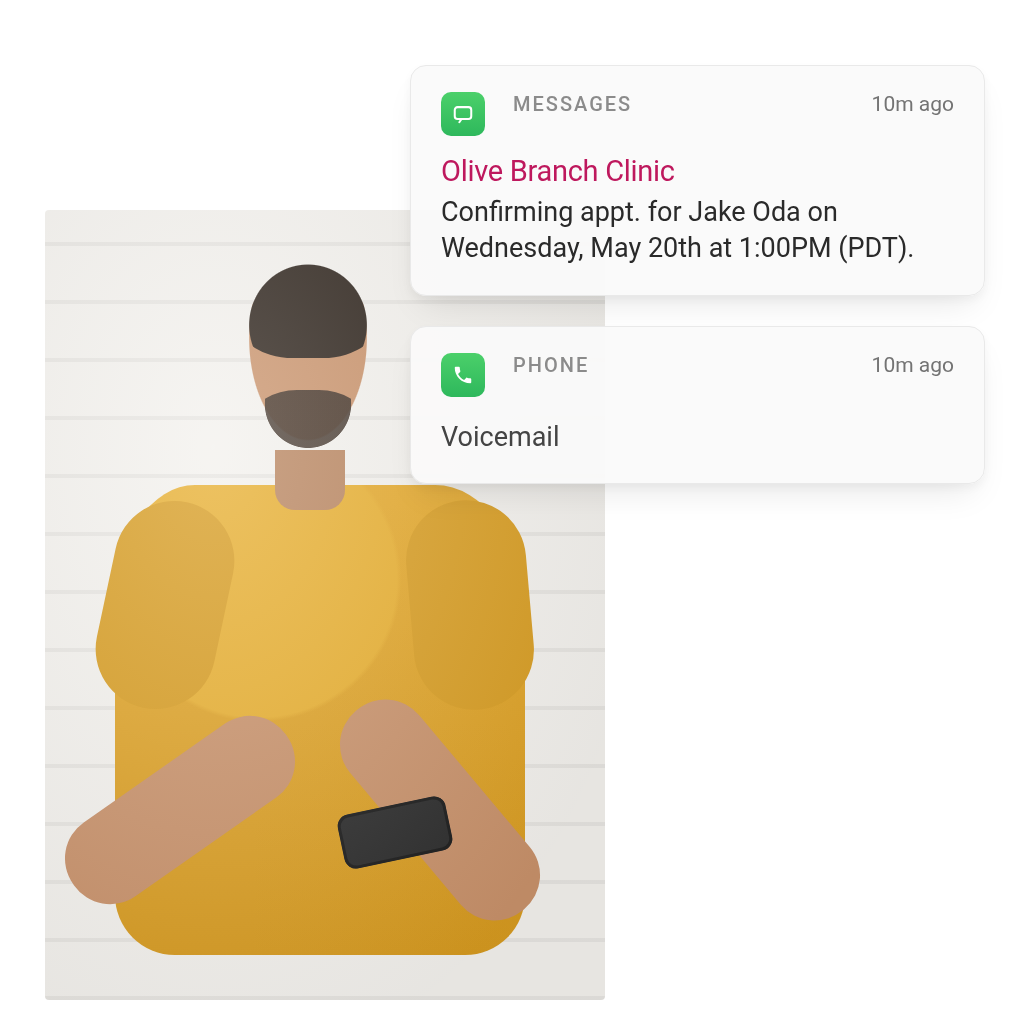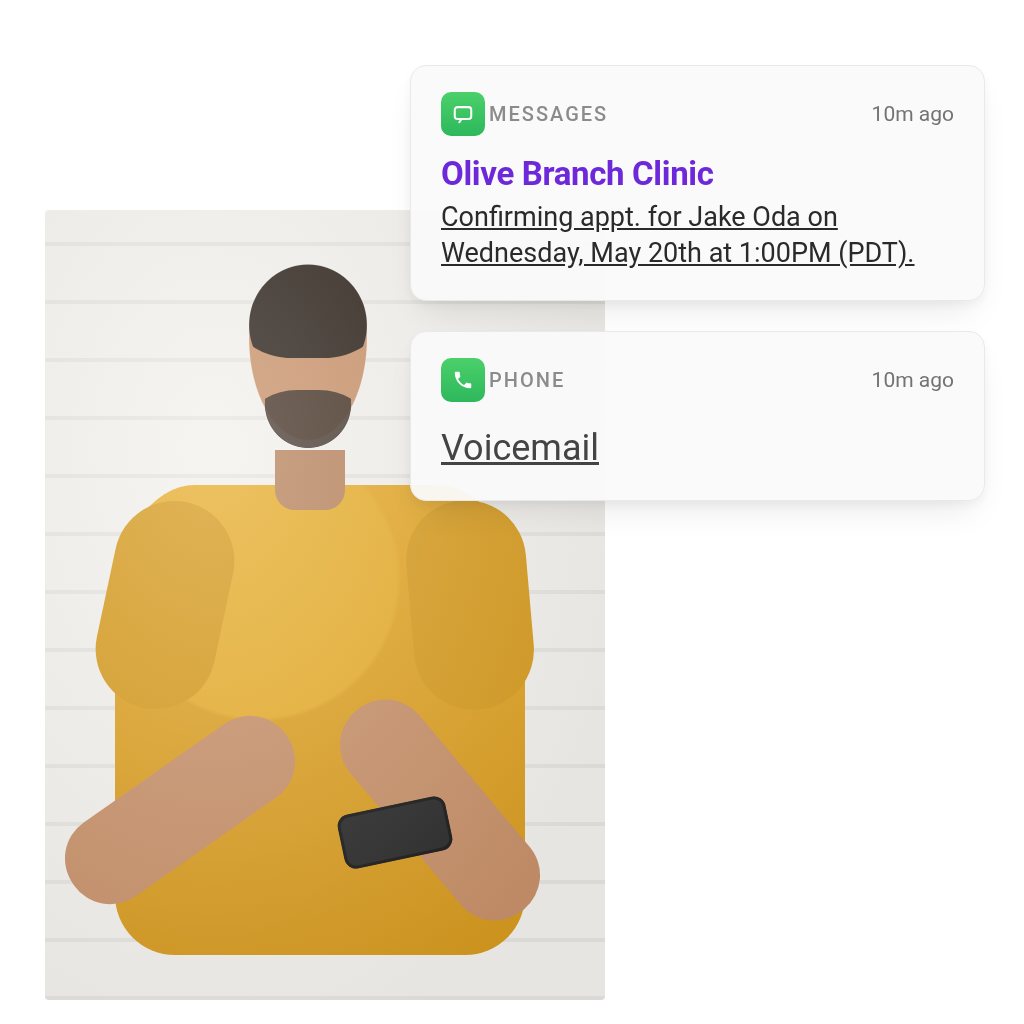--- a/index.html
+++ b/index.html
@@ -98,21 +98,21 @@
   }
   .card {
     background: rgba(250,250,250,0.95);
     border: 1px solid #e9e9e9;
     border-radius: 16px;
     padding: 26px 30px 28px 30px;
     box-shadow: 0 18px 35px -12px rgba(0,0,0,0.10), 0 4px 10px rgba(0,0,0,0.04);
     margin-bottom: 30px;
   }
   .card-head {
-    display:flex; align-items:center; gap:4px;
+    display:flex; align-items:flex-start; gap:28px;
     margin-bottom:18px;
   }
   .app-icon {
     width:44px; height:44px; border-radius:10px;
     background:linear-gradient(180deg,#4bd06a 0%, #2eb85c 100%);
     display:flex; align-items:center; justify-content:center;
     flex:0 0 auto;
   }
   .app-icon svg { width:22px; height:22px; display:block; }
   .app-label {
@@ -121,34 +121,33 @@
     color:#8b8b8b;
     text-transform:uppercase;
     font-weight:500;
   }
   .timestamp {
     margin-left:auto;
     font-size:21px;
     color:#737373;
   }
   .title {
-    font-size:33px;
-    font-weight:700;
-    color:#6d28d9;
+    font-size:29px;
+    font-weight:400;
+    color:#be185d;
     margin-bottom:6px;
     letter-spacing:-0.01em;
   }
   .body {
     font-size:27px;
     line-height:1.35;
     color:#2a2a2a;
     font-weight:400;
-    text-decoration:underline;
   }
-  .body.sub { color:#444; font-size:36px;margin-top:22px; }
+  .body.sub { color:#444; font-size:27px;margin-top:22px; }
 </style>
 </head>
 <body>
 
 <div class="photo" aria-label="Man in mustard t-shirt looking at phone against white brick wall">
   <div class="wall"></div>
   <div class="person">
     <div class="shirt"></div>
     <div class="sleeveL"></div>
     <div class="sleeveR"></div>

